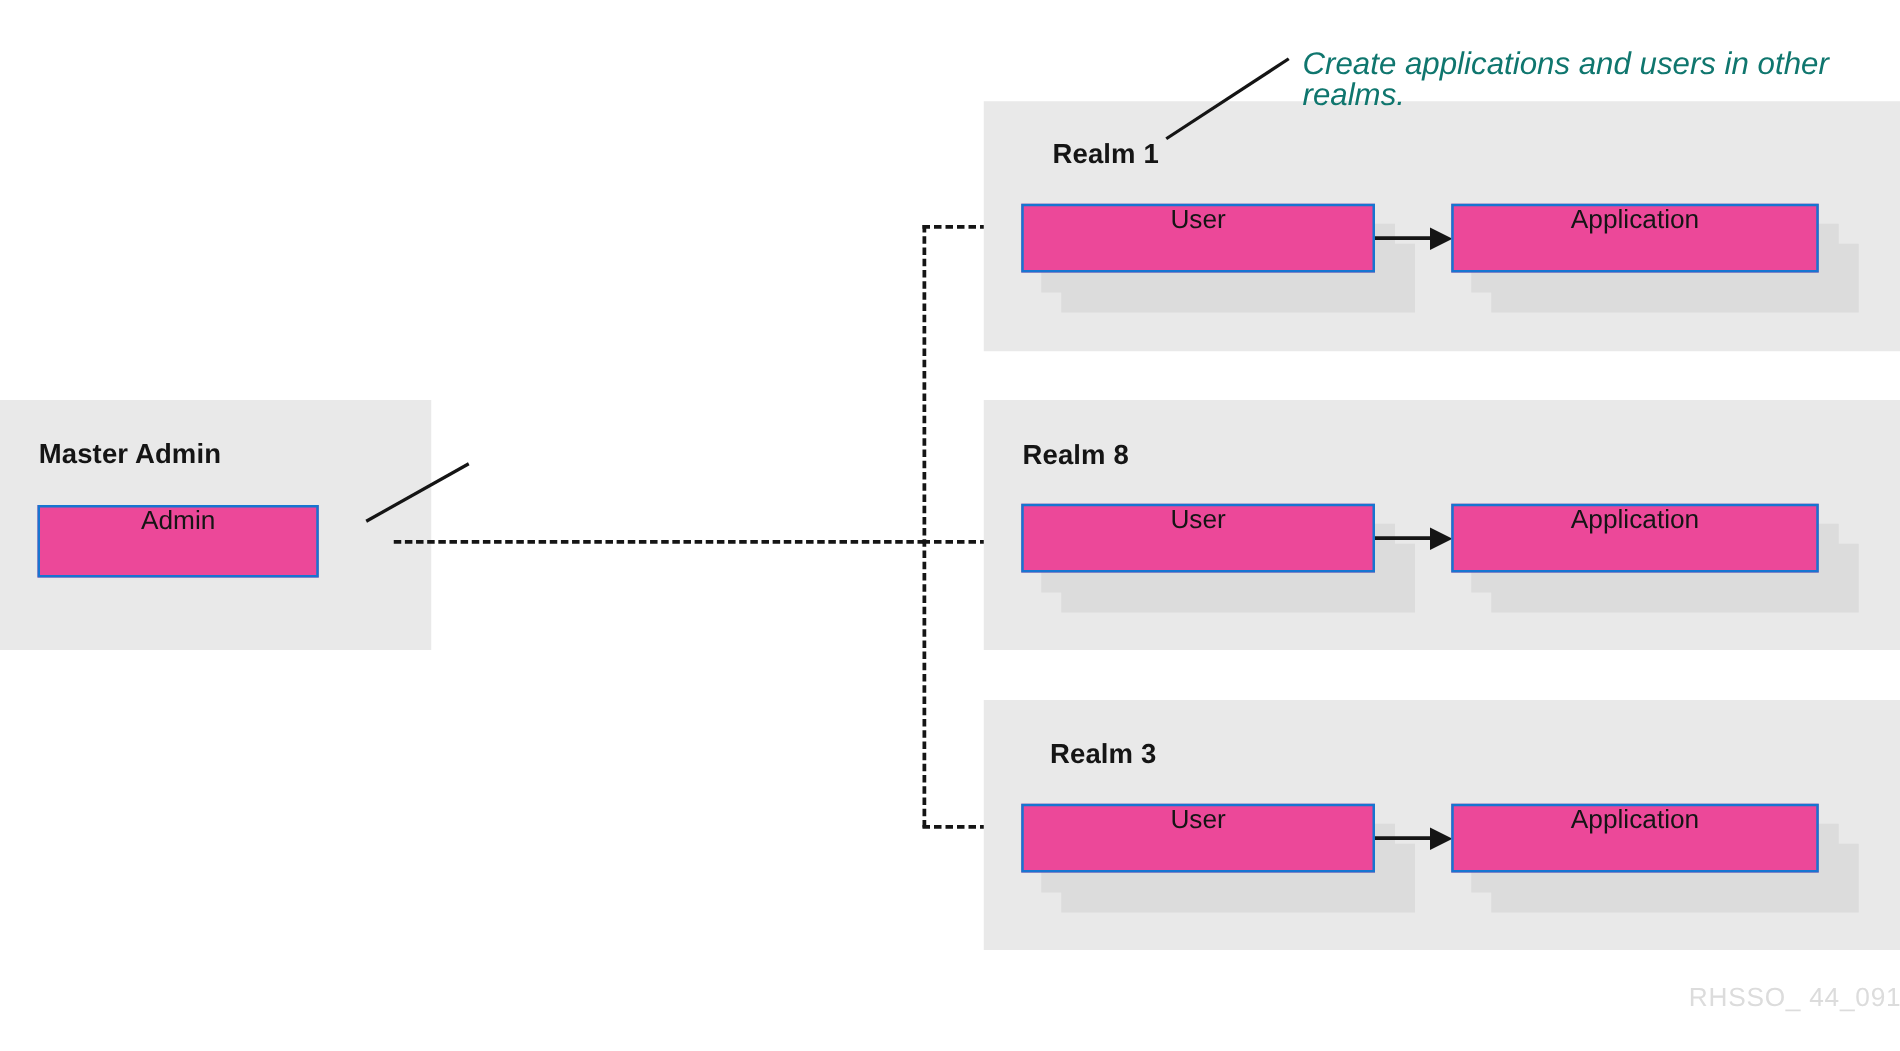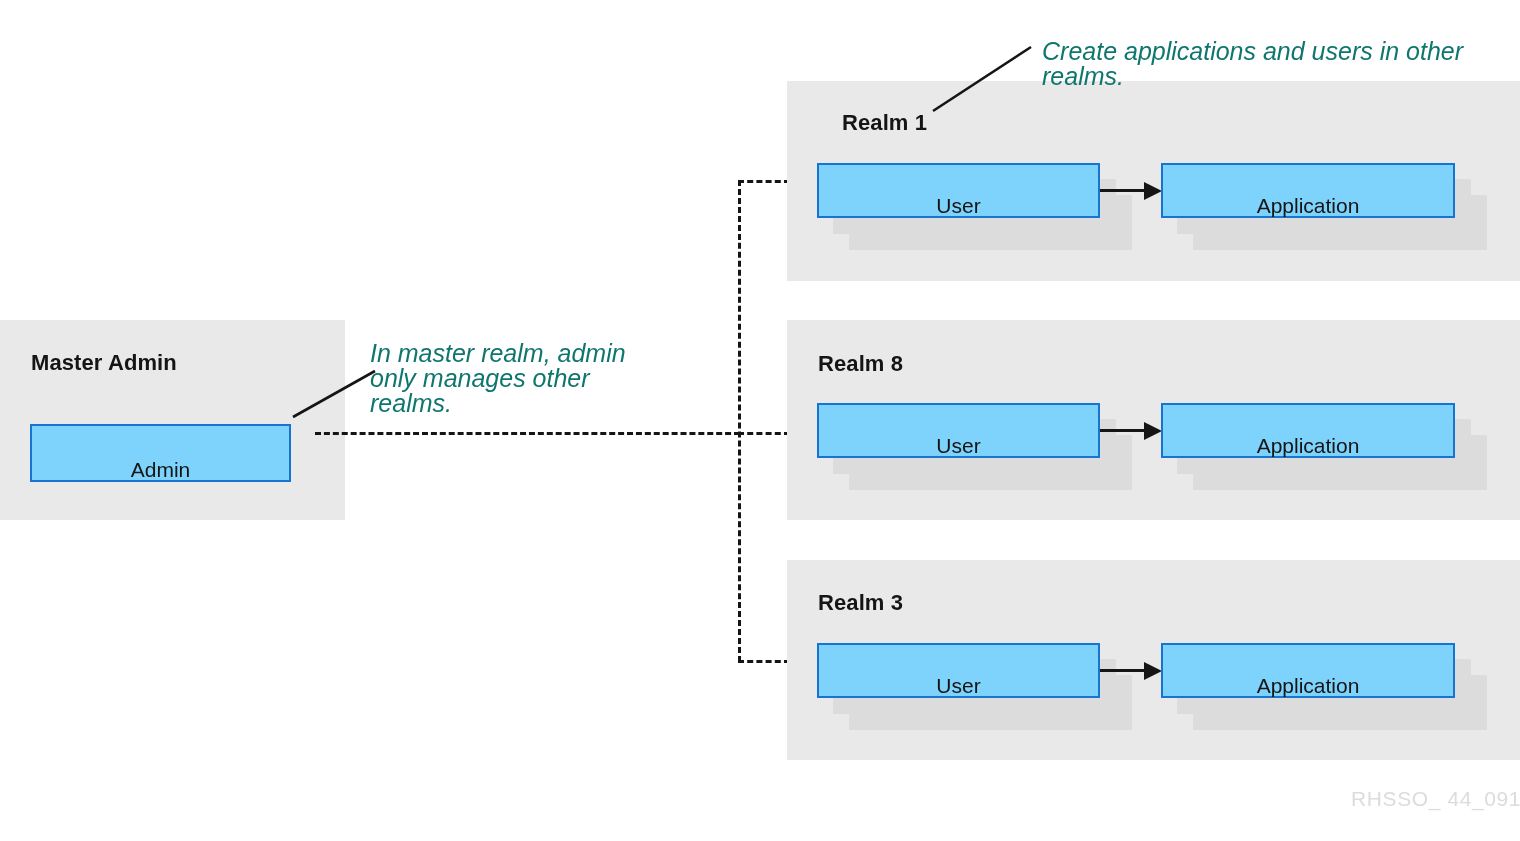--- a/index.html
+++ b/index.html
@@ -41,25 +41,25 @@
   .node .stack2,
   .node .stack1 {
     position: absolute;
     background: #dcdcdc;
   }
   .node .stack2 { left: 32px; top: 32px; right: -32px; bottom: -32px; }
   .node .stack1 { left: 16px; top: 16px; right: -16px; bottom: -16px; }
   .node .face {
     position: absolute;
     left: 0; top: 0; right: 0; bottom: 0;
-    background: #7dd3fc;
+    background: #ec4899;
     border: 2px solid #1775d1;
     box-sizing: border-box;
     display: flex;
-    align-items: flex-end;
+    align-items: flex-start;
     justify-content: center;
   }
   .node .label {
     font-size: 21px;
     color: #151515;
     line-height: 1;
     white-space: nowrap;
   }
 
   
@@ -125,31 +125,29 @@
 </style>
 </head>
 <body>
 
 <div id="stage">
 
   <div class="panel" style="left:0px; top:320px; width:345px; height:200px;"></div>
 
   <div class="panel-title" style="left:31px; top:350px;">Master Admin</div>
 
-  <div class="node" style="left:30px; top:424px; width:261px; height:58px;border-radius:26px;">
+  <div class="node" style="left:30px; top:404px; width:225px; height:58px;border-radius:26px;">
     <div class="face">
       <span class="label">Admin</span>
     </div>
   </div>
 
   <svg class="leader" style="left:285px; top:365px; width:100px; height:60px;" viewBox="0 0 100 60">
     <line x1="8" y1="52" x2="90" y2="6"></line>
   </svg>
-  <div class="annotation" style="left:370px; top:341px; width:300px;">In master realm, admin
-only manages other realms.</div>
 
   <div class="dash-h" style="left:315px; top:432px; width:425px;"></div>
 
   <div class="dash-v" style="left:738px; top:180px; height:482px;"></div>
 
   <div class="dash-h" style="left:738px; top:180px; width:52px;"></div>
 
   <div class="dash-h" style="left:738px; top:432px; width:52px;"></div>
 
   <div class="dash-h" style="left:738px; top:660px; width:52px;"></div>
@@ -204,21 +202,21 @@
   <div class="node" style="left:1161px; top:403px; width:294px; height:55px;">
     <div class="stack2"></div>
     <div class="stack1"></div>
     <div class="face">
       <span class="label">Application</span>
     </div>
   </div>
 
   <div class="panel" style="left:787px; top:560px; width:733px; height:200px;"></div>
 
-  <div class="panel-title" style="left:818px; top:590px;">Realm 3</div>
+  <div class="panel-title" style="left:840px; top:590px;">Realm 3</div>
 
   <div class="node" style="left:817px; top:643px; width:283px; height:55px;">
     <div class="stack2"></div>
     <div class="stack1"></div>
     <div class="face">
       <span class="label">User</span>
     </div>
   </div>
 
   <div class="arrow" style="left:1100px; top:669px; width:62px;">

